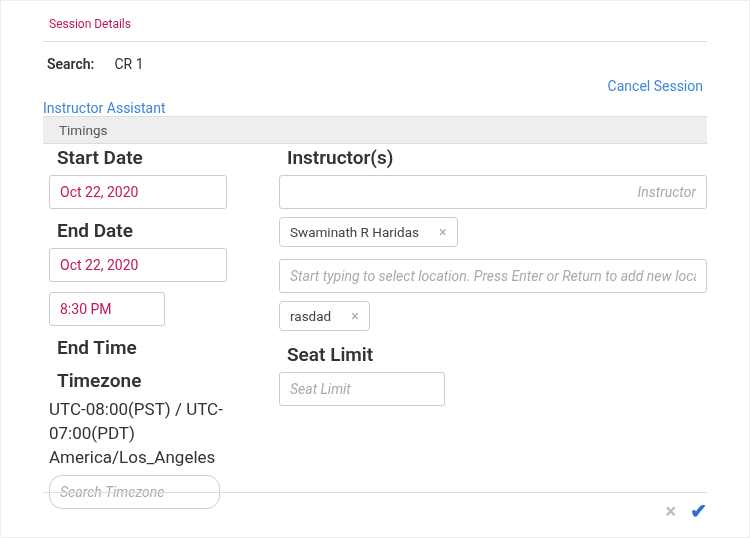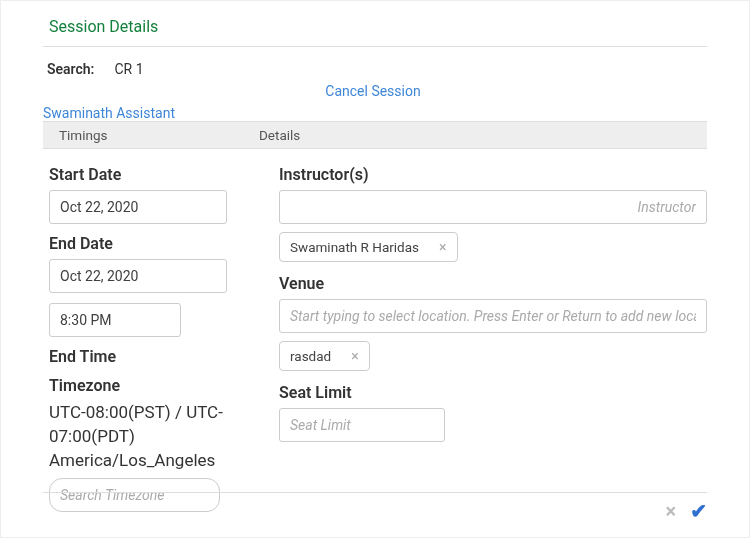--- a/index.html
+++ b/index.html
@@ -13,40 +13,40 @@
     background: #fff;
   }
   .page {
     width: 750px;
     height: 538px;
     padding: 14px 42px 0 42px;
     position: relative;
     border: 1px solid #eee;
   }
   .title {
-    font-size: 16px;
-    color: #15803d;
+    font-size: 12px;
+    color: #be185d;
     padding: 2px 0 10px 6px;
     border-bottom: 1px solid #ddd;
     margin-bottom: 14px;
   }
   .module-row {
     padding-left: 4px;
     margin-bottom: 6px;
   }
   .module-label {
     font-weight: 600;
     display: inline-block;
     width: 64px;
   }
   .module-value {
     display: inline-block;
   }
   .cancel-row {
-    text-align: center;
+    text-align: right;
     padding-right: 4px;
   }
   .cancel-link {
     color: #3e86d8;
     font-size: 14px;
     cursor: pointer;
   }
   .assistant-link {
     color: #3e86d8;
     font-size: 14px;
@@ -57,64 +57,64 @@
     margin-bottom: 0;
   }
   .tabs {
     display: flex;
     background: #eee;
     border: 1px solid #ddd;
     border-left: none;
     border-right: none;
     height: 28px;
     align-items: center;
-    margin-bottom: 14px;
   }
   .tab {
     padding: 0 16px;
     font-size: 13.5px;
     color: #555;
     height: 100%;
     display: flex;
     align-items: center;
   }
   .tab-timings { width: 200px; }
   .columns {
     display: flex;
     gap: 22px;
     padding-left: 6px;
   }
   .col-left { width: 208px; }
   .col-right { flex: 1; }
   .field-label {
     font-weight: 600;
-    font-size: 16px;
+    font-size: 19px;
     color: #333;
     margin-bottom: 6px;
     margin-top: 2px;
+    margin-left: 8px;
   }
   .field-block {
     margin-bottom: 10px;
   }
   .input {
     border: 1px solid #ccc;
     border-radius: 3px;
     padding: 8px 10px;
     font-size: 14px;
-    color: #404040;
+    color: #be185d;
     background: #fff;
     width: 100%;
     font-family: inherit;
   }
   .input::placeholder {
     color: #aaa;
     font-style: italic;
   }
   .input-narrow { width: 178px; }
-  .input-time { width: 132px; }
+  .input-time { width: 116px; }
   .input-full { width: 100%; text-align: right; }
   .tz-text {
     font-size: 17px;
     color: #333;
     line-height: 1.4;
     margin-bottom: 6px;
   }
   .chip-row {
     display: flex;
     gap: 8px;
@@ -173,25 +173,24 @@
 
   <div class="module-row">
     <span class="module-label">Search:</span>
     <span class="module-value">CR 1</span>
   </div>
 
   <div class="cancel-row">
     <span class="cancel-link">Cancel Session</span>
   </div>
 
-  <span class="assistant-link">Swaminath Assistant</span>
+  <span class="assistant-link">Instructor Assistant</span>
 
   <div class="tabs">
     <div class="tab tab-timings">Timings</div>
-    <div class="tab">Details</div>
   </div>
 
   <div class="columns">
     <div class="col-left">
       <div class="field-block">
         <div class="field-label">Start Date</div>
         <input class="input input-narrow" value="Oct 22, 2020" style="">
       </div>
 
       <div class="field-block">
@@ -220,21 +219,20 @@
         <input class="input input-full" placeholder="Instructor" style="">
         <div class="chip-row">
           <div class="chip">
             <span>Swaminath R Haridas</span>
             <span class="chip-x">×</span>
           </div>
         </div>
       </div>
 
       <div class="field-block">
-        <div class="field-label">Venue</div>
         <input class="input input-full" placeholder="Start typing to select location. Press Enter or Return to add new location" style="">
         <div class="chip-row">
           <div class="chip">
             <span>rasdad</span>
             <span class="chip-x">×</span>
           </div>
         </div>
       </div>
 
       <div class="field-block">

